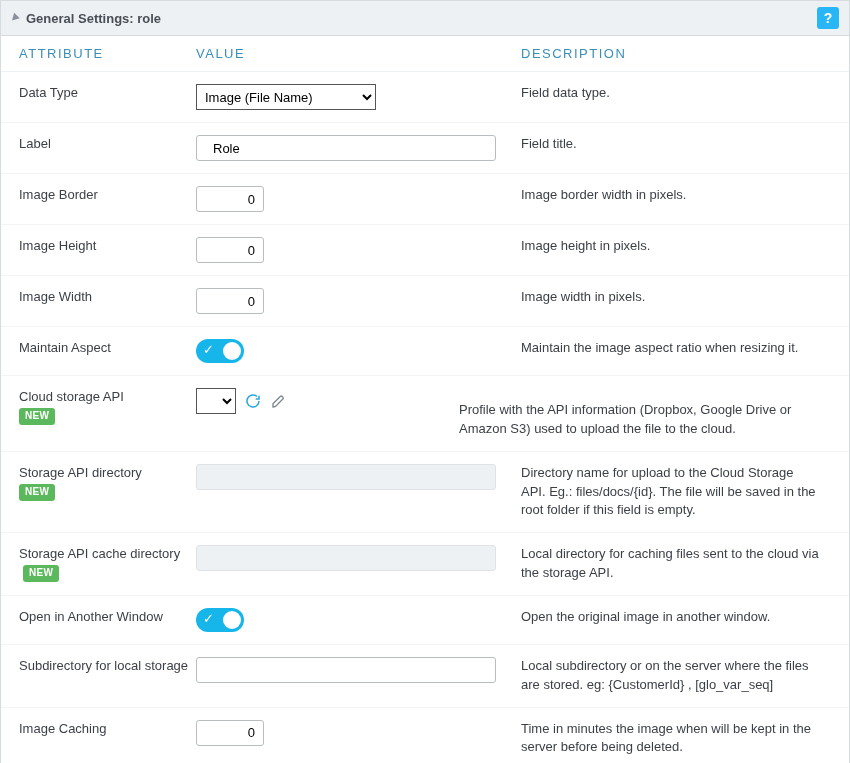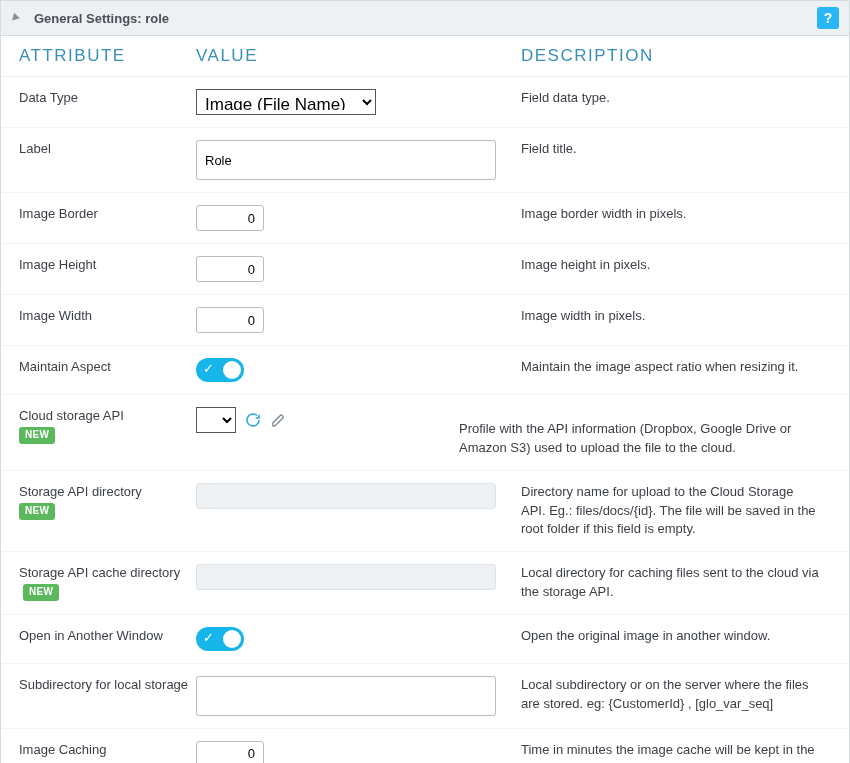--- a/index.html
+++ b/index.html
@@ -21,21 +21,21 @@
     display: flex;
     align-items: center;
     justify-content: space-between;
   }
   .panel-header-title {
     font-weight: bold;
     color: #4a4f57;
     font-size: 13px;
     display: flex;
     align-items: center;
-    gap: 12px;
+    gap: 4px;
   }
   .triangle-collapse {
     display: inline-block;
     width: 0; height: 0;
     border-right: 7px solid #8a9099;
     border-top: 4px solid transparent;
     border-bottom: 4px solid transparent;
     transform: rotate(-45deg);
     margin-right: 4px;
   }
@@ -49,21 +49,21 @@
     justify-content: center;
     font-weight: bold;
     font-size: 14px;
     cursor: pointer;
   }
   .col-headers {
     display: flex;
     padding: 10px 0 10px 0;
     border-bottom: 1px solid #eef1f4;
     color: #3a8fb7;
-    font-size: 17px;
+    font-size: 13px;
     letter-spacing: 1.5px;
   }
   .col-attr { width: 195px; padding-left: 18px; }
   .col-val  { width: 325px; }
   .col-desc { flex: 1; padding-right: 24px; }
   .row {
     display: flex;
     align-items: flex-start;
     padding: 12px 0 12px 0;
     border-bottom: 1px solid #f2f4f6;
@@ -94,33 +94,33 @@
     font-size: 10px;
     font-weight: bold;
     padding: 1px 6px 2px 6px;
     border-radius: 3px;
     margin-top: 2px;
     letter-spacing: 0.3px;
   }
   select.native {
     border: 1px solid #555;
     padding: 4px 4px;
-    font-size: 17px;
+    font-size: 13px;
     height: 26px;
     background: #fff;
   }
   select.small-dd {
     width: 40px;
   }
   input[type="text"].wide {
     width: 300px;
-    height: 40px;
+    height: 26px;
     border: 1px solid #b8bdc2;
     border-radius: 3px;
-    padding: 2px 8px;
+    padding: 2px 16px;
     font-size: 13px;
   }
   input[type="text"].num {
     width: 68px;
     height: 26px;
     border: 1px solid #b8bdc2;
     border-radius: 3px;
     padding: 2px 8px;
     font-size: 13px;
     text-align: right;
@@ -299,21 +299,21 @@
       <input type="text" class="wide" style="">
     </div>
     <div class="cell-desc">Local subdirectory or on the server where the files are stored. eg: {CustomerId} , [glo_var_seq]</div>
   </div>
 
   <div class="row">
     <div class="cell-attr">Image Caching</div>
     <div class="cell-val">
       <input type="text" class="num" value="0" style="">
     </div>
-    <div class="cell-desc">Time in minutes the image cache will be kept in the server window being deleted.</div>
+    <div class="cell-desc">Time in minutes the image when will be kept in the server before being deleted.</div>
   </div>
 
   <div class="row">
     
     
     
   </div>
 
 </div>
 

